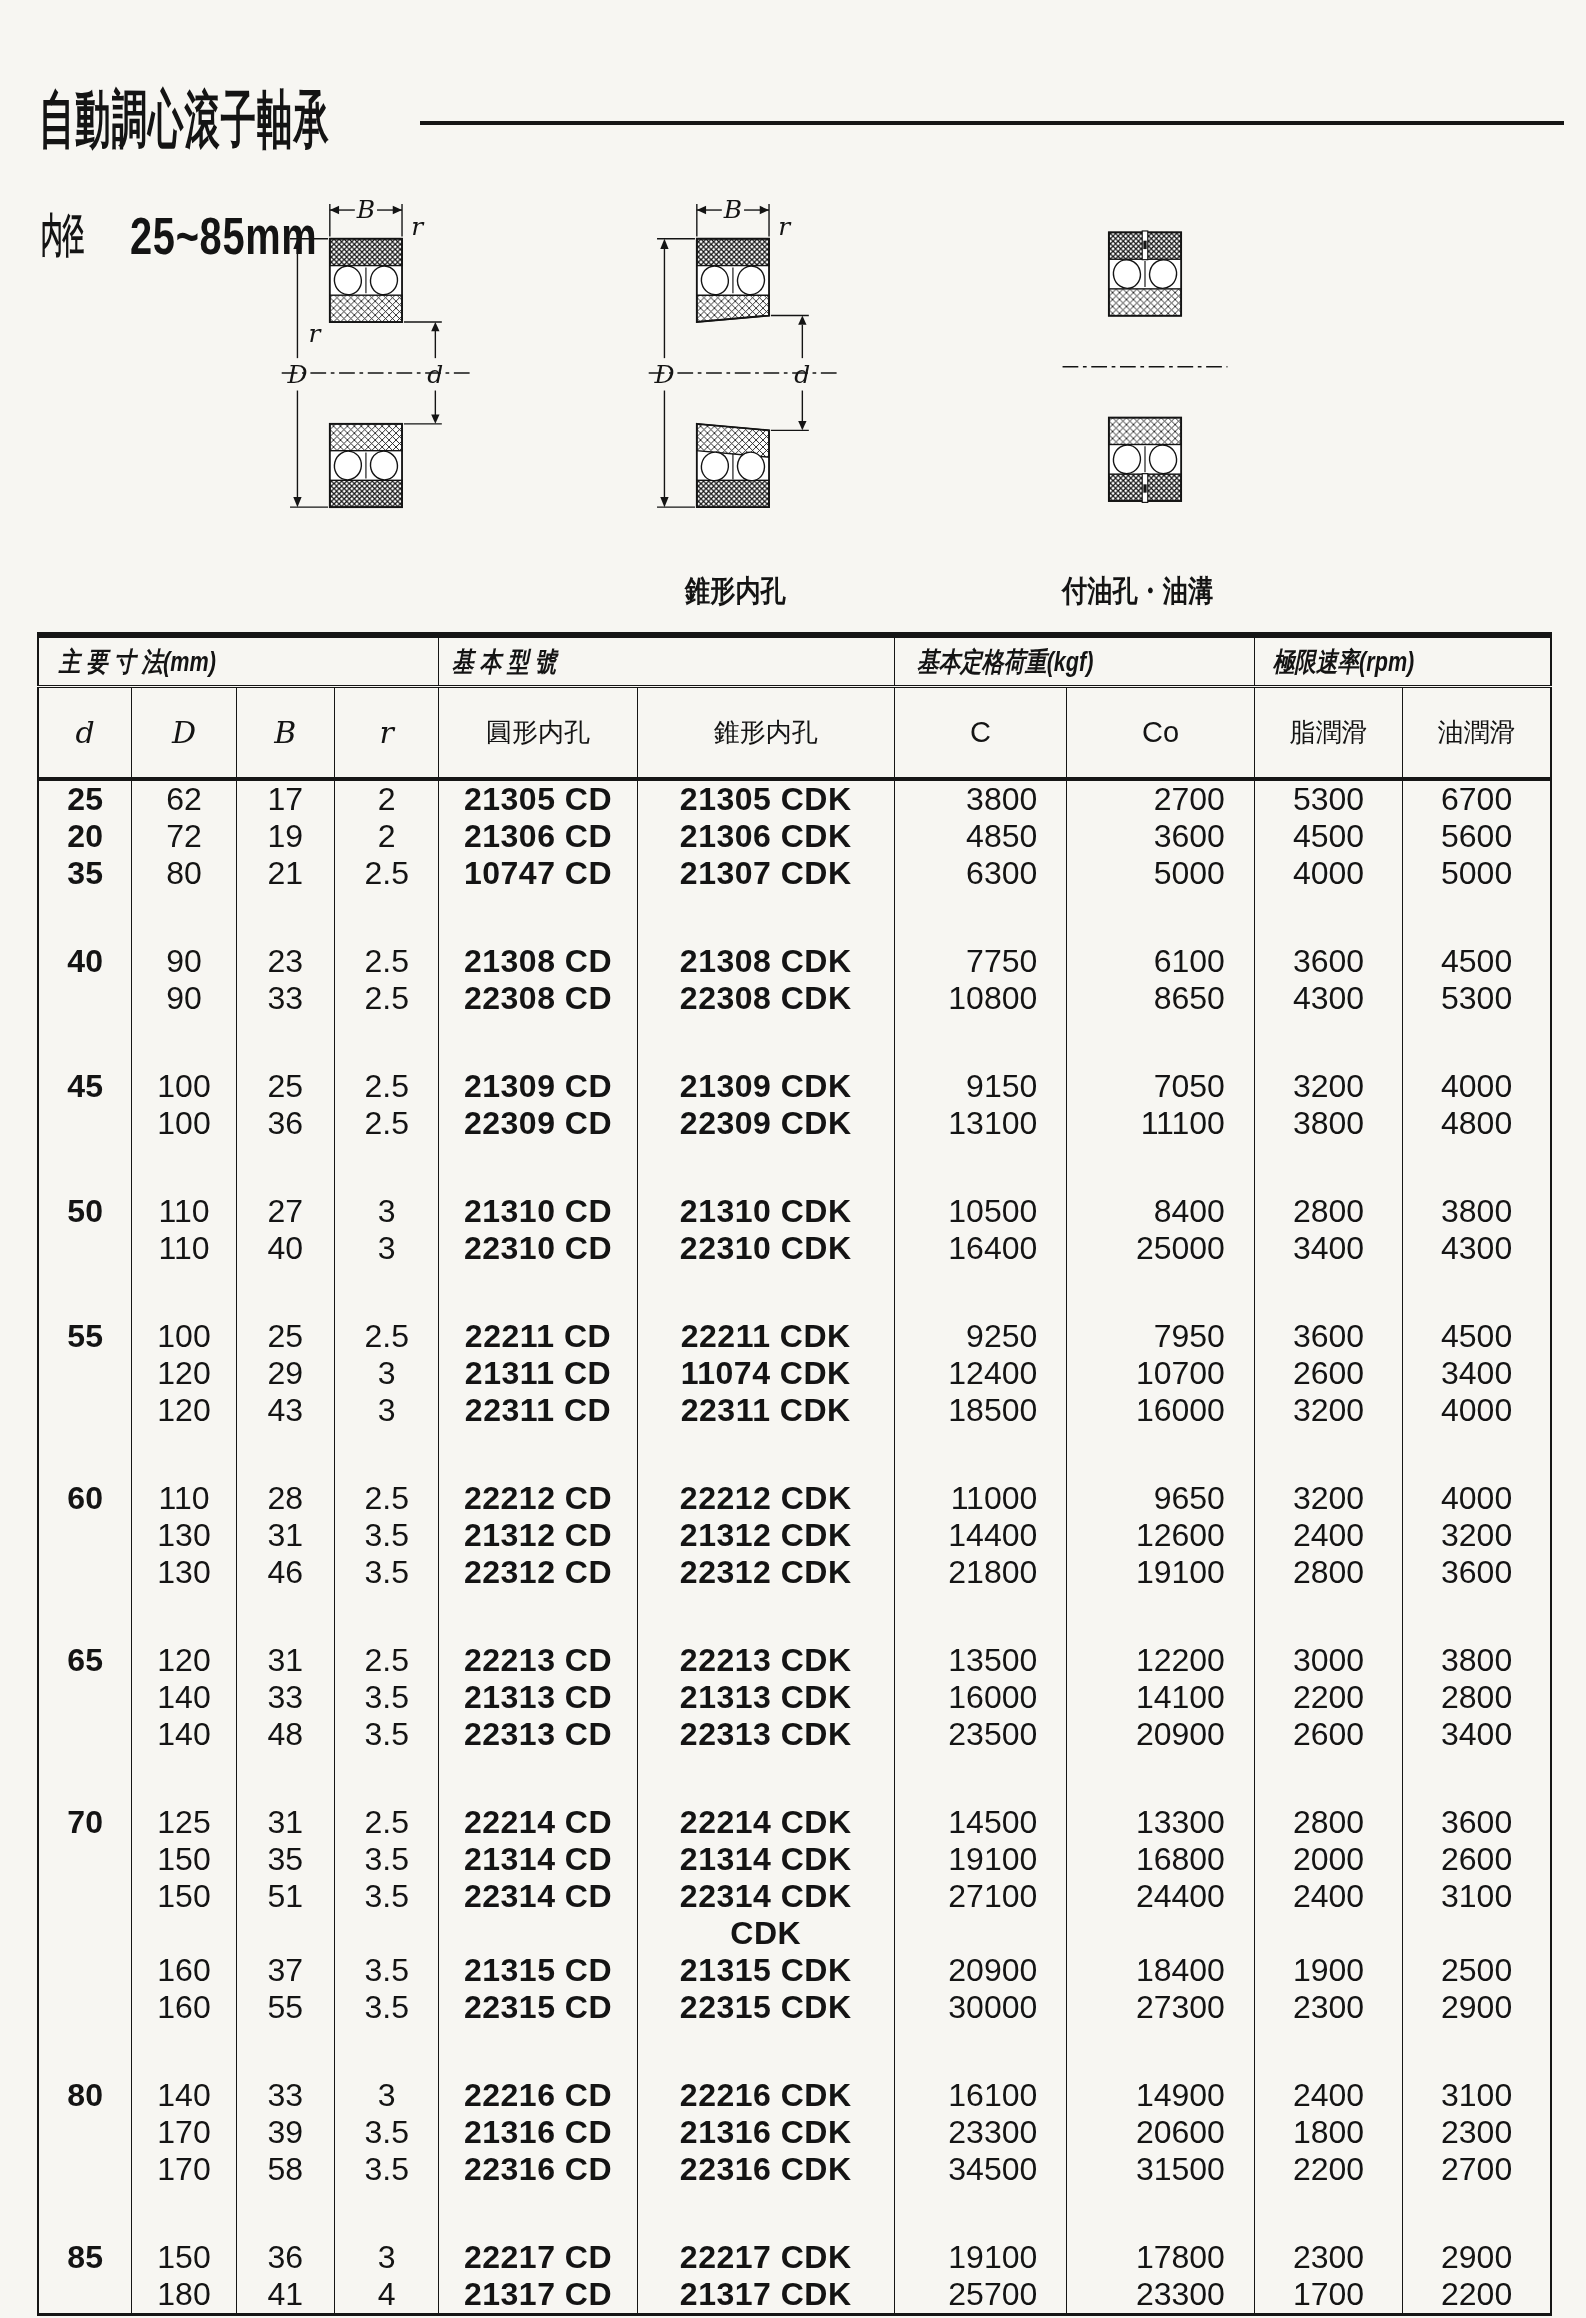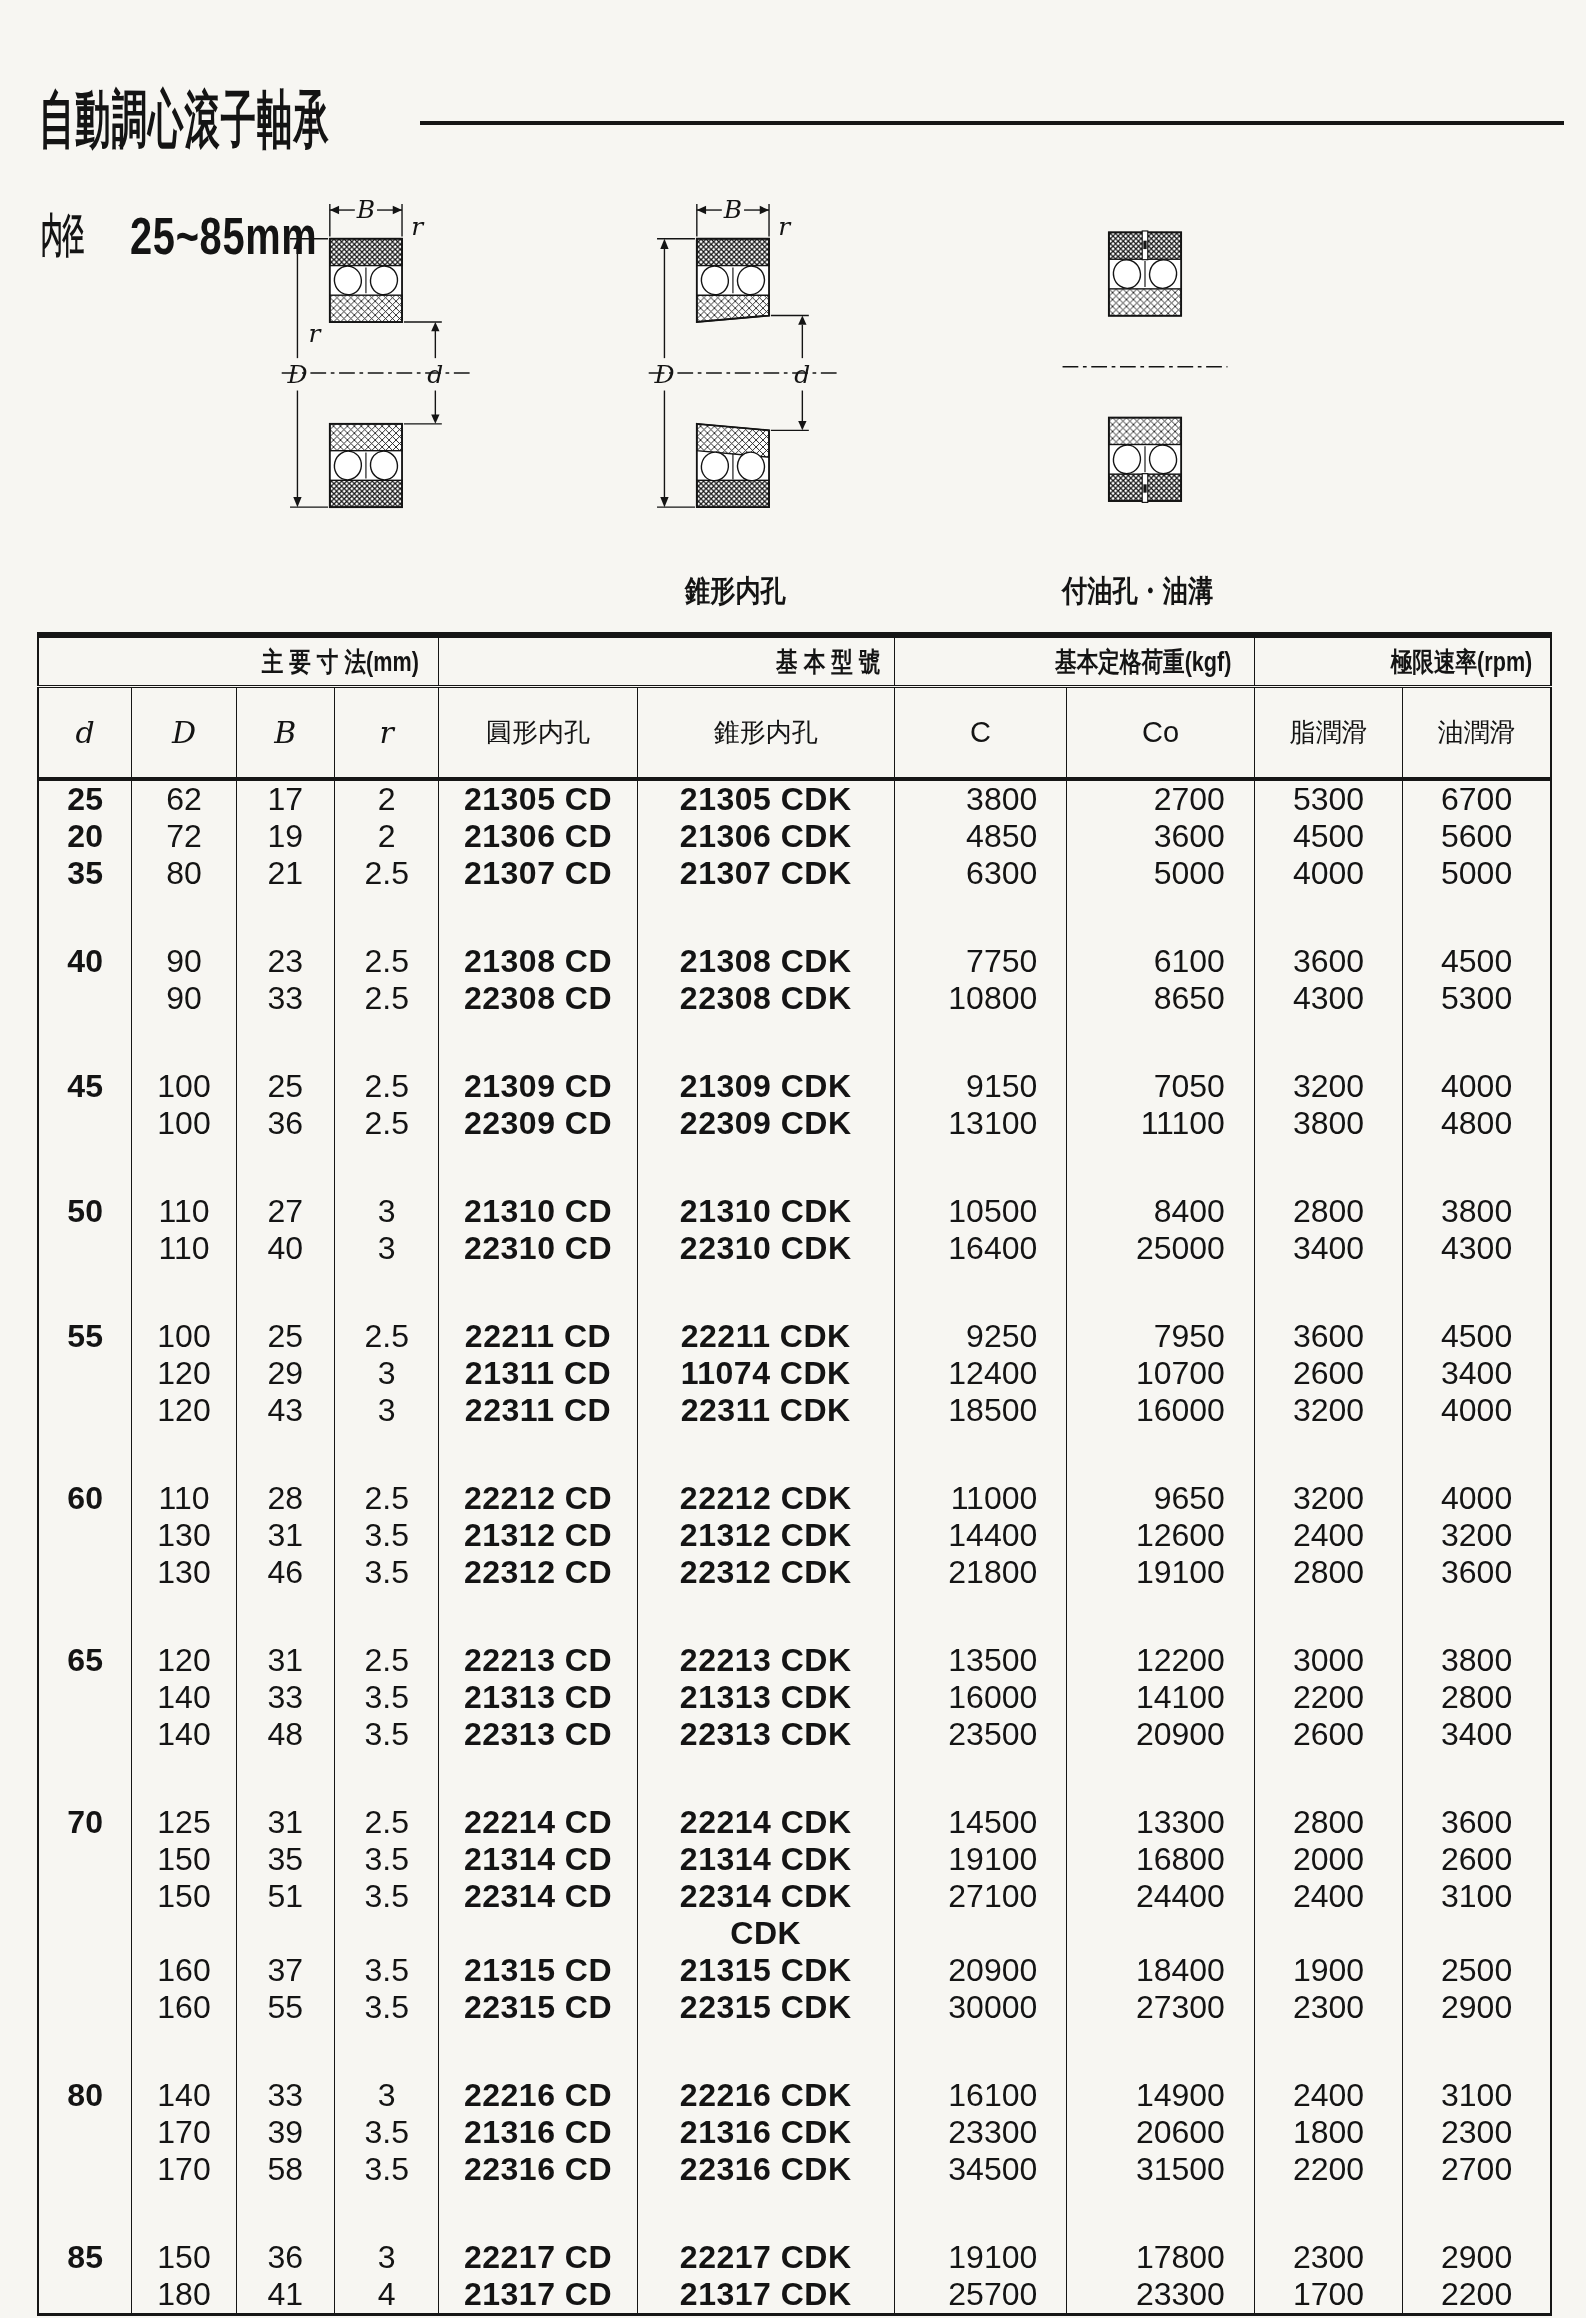--- a/index.html
+++ b/index.html
@@ -39,21 +39,21 @@
   }
   
   .tblwrap{position:absolute;left:37px;top:632px;width:1515px;}
   table{
     width:100%;border-collapse:collapse;table-layout:fixed;
     border:2.3px solid #161616;border-top-width:6px;border-bottom-width:3.7px;
   }
   th,td{padding:0;overflow:hidden;}
   .grp th{
     border-bottom:3.2px double #161616;height:47px;
-    font-size:27px;font-weight:700;text-align:right;vertical-align:middle;white-space:nowrap;
+    font-size:27px;font-weight:700;text-align:left;vertical-align:middle;white-space:nowrap;font-style:italic;
   }
   .grp th + th{border-left:1.9px solid #161616;}
   .grp .cond{display:inline-block;transform:scaleX(0.80);}
   .sub th{
     border-left:1.4px solid #161616;border-bottom:4.2px solid #161616;
     height:89px;text-align:center;vertical-align:middle;font-weight:400;white-space:nowrap;
   }
   .sub th:first-child{border-left:0;}
   .sub th.it{font-family:"DejaVu Serif",serif;font-style:italic;font-size:30px;}
   .sub th.cjk{font-size:26px;}
@@ -265,21 +265,21 @@
           <td class="c-load">4850</td>
           <td class="c-load">3600</td>
           <td class="c-spd">4500</td>
           <td class="c-spd">5600</td>
         </tr>
         <tr class="data">
           <td class="c-d">35</td>
           <td class="c-num">80</td>
           <td class="c-num">21</td>
           <td class="c-num">2.5</td>
-          <td class="c-model">21307 CD</td>
+          <td class="c-model">10747 CD</td>
           <td class="c-model">21307 CDK</td>
           <td class="c-load">6300</td>
           <td class="c-load">5000</td>
           <td class="c-spd">4000</td>
           <td class="c-spd">5000</td>
         </tr>
         <tr class="gap">
           <td></td>
           <td></td>
           <td></td>

